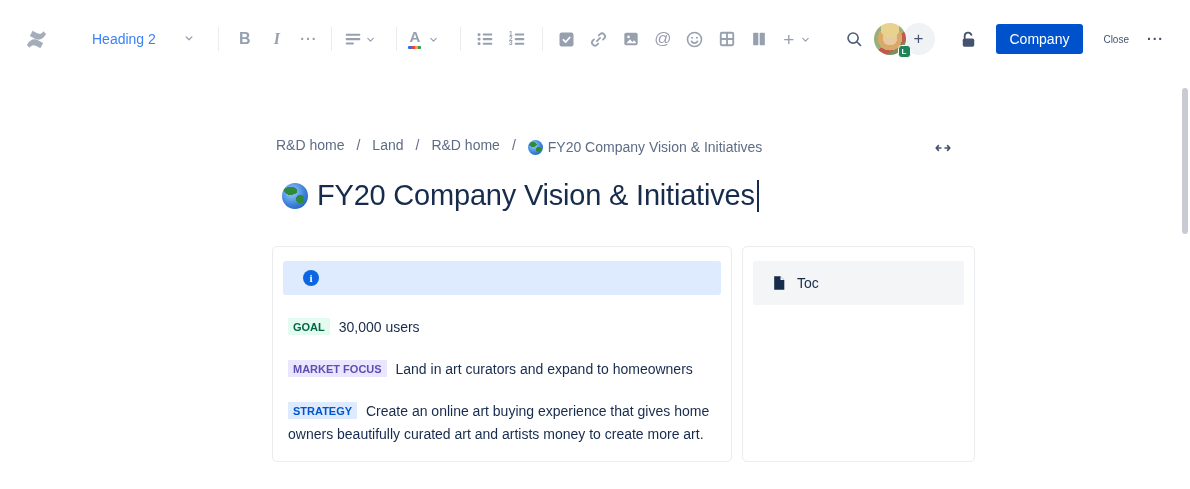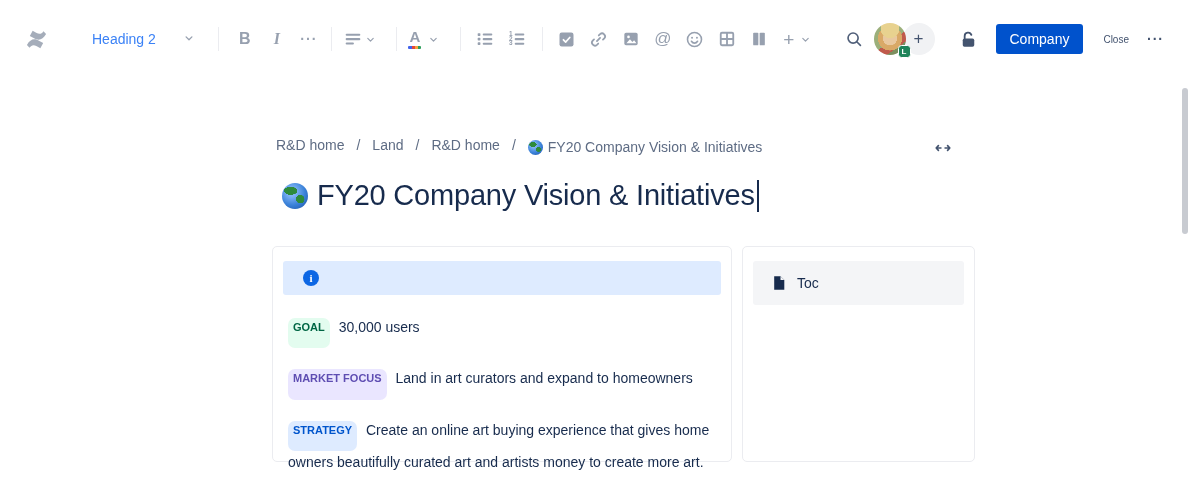--- a/index.html
+++ b/index.html
@@ -71,21 +71,21 @@
   .col { border:1px solid #EBECF0; border-radius:5px; height:216px; padding:14px 10px; background:#fff; }
   .col-left { width:460px; }
   .col-right { width:233px; }
   .info-panel { display:flex; align-items:center; gap:18px; background:#DEEBFF; border-radius:3px;
     padding:9px 12px 9px 12px; margin-bottom:21px; font-size:14px; }
   .info-icon { flex:0 0 auto; width:16px; height:16px; border-radius:50%; background:#0C66E4; color:#fff;
     font-size:11px; font-weight:700; font-family:"Liberation Serif","DejaVu Serif",serif;
     display:flex; align-items:center; justify-content:center; margin-left:8px; }
   .line { font-size:14px; line-height:23px; margin:0 0 19px 5px; cursor:text; }
   .lozenge { display:inline-block; font-size:11px; font-weight:700; text-transform:uppercase;
-    border-radius:7px; padding:2px 5px 14px; line-height:1.3; vertical-align:1px; margin-right:5px; }
+    border-radius:0; padding:2px 5px 1px; line-height:1.3; vertical-align:1px; margin-right:5px; }
   .loz-green  { background:#E3FCEF; color:#006644; }
   .loz-blue   { background:#DEEBFF; color:#0055CC; }
   .loz-purple { background:#EAE6FF; color:#5E4DB2; }
   .toc-macro { display:flex; align-items:center; gap:10px; background:#F4F5F7; border-radius:3px;
     height:44px; padding:0 12px 0 18px; font-size:14px; color:#172B4D; cursor:pointer; }
   .doc-icon { color:#172B4D; display:flex; }
 
   
   .scrollbar-thumb { position:fixed; right:2px; top:88px; width:6px; height:146px; border-radius:3px; background:#C8CBD1; }
 </style>

